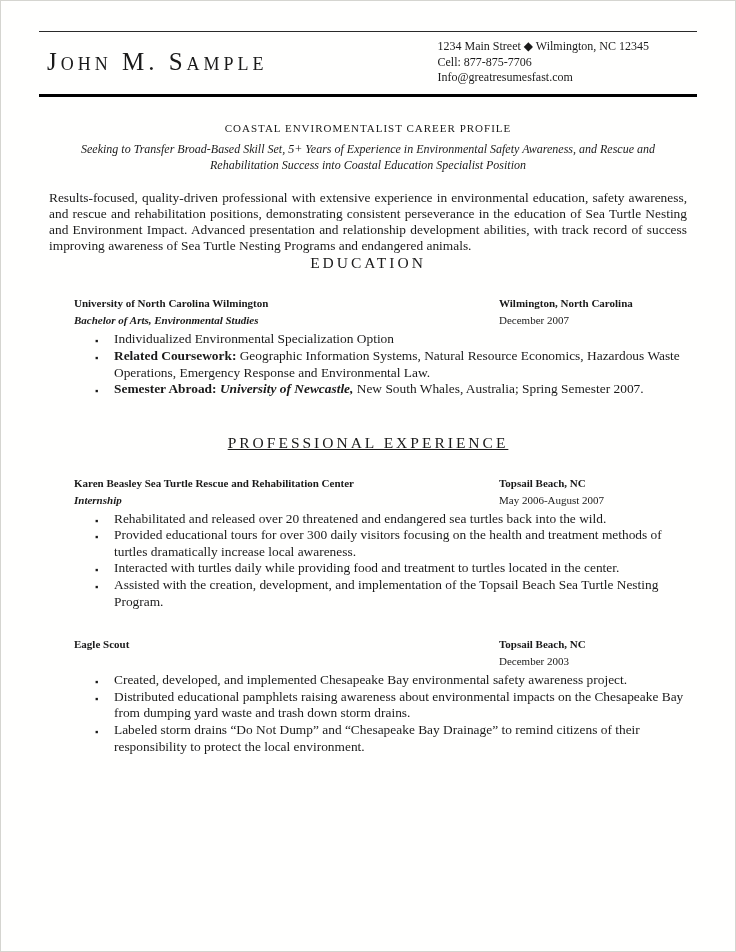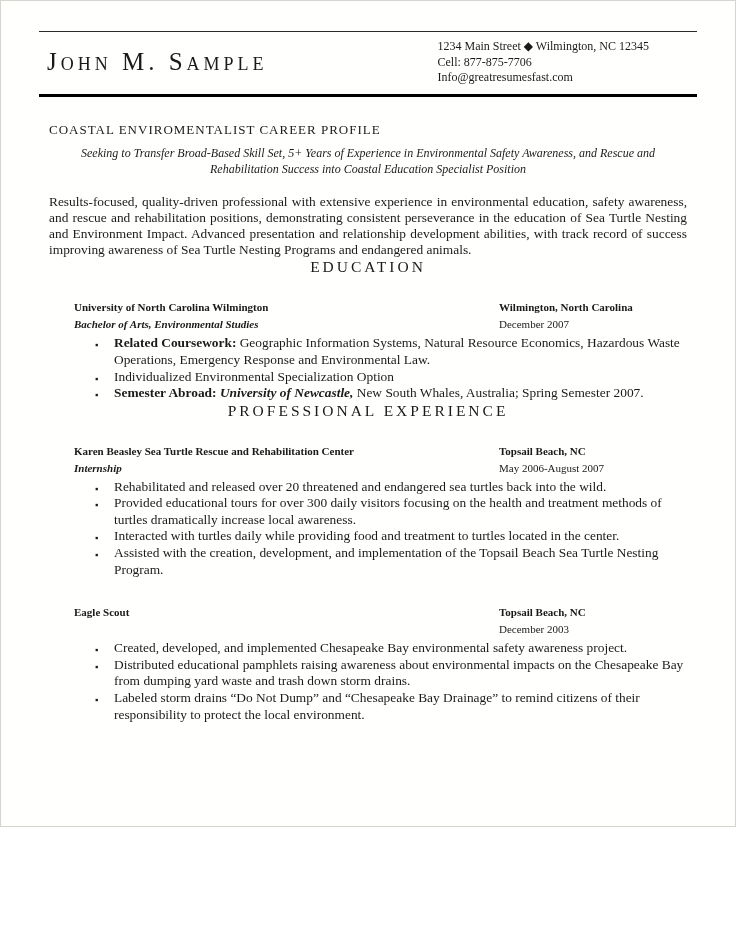--- a/index.html
+++ b/index.html
@@ -4,21 +4,21 @@
 <style>
   * { margin: 0; padding: 0; box-sizing: border-box; }
   html, body { background: #ffffff; }
   body {
     font-family: "Liberation Serif", "DejaVu Serif", serif;
     color: #1a1a1a;
     -webkit-font-smoothing: antialiased;
   }
   .page {
     width: 736px;
-    height: 827px;
+    height: 952px;
     background: #fffffe;
     border: 1px solid #d5d5d0;
     padding: 30px 38px 0 38px;
     overflow: hidden;
   }
   .rule-thin { border-top: 1.5px solid #2a2a2a; }
   .rule-thick { border-top: 3px solid #000; }
 
   header.resume-header {
     display: flex;
@@ -36,22 +36,22 @@
   .contact {
     text-align: left;
     font-size: 12px;
     line-height: 15.5px;
   }
 
   .content { margin: 0 10px; }
 
   .profile-title {
     margin-top: 25px;
-    text-align: left;
-    font-size: 13px;
+    text-align: center;
+    font-size: 11px;
     font-weight: normal;
     letter-spacing: 1px;
   }
   .subtitle {
     margin-top: 7px;
     text-align: center;
     font-style: italic;
     font-size: 12px;
     line-height: 16px;
   }
@@ -62,21 +62,21 @@
     line-height: 16.2px;
   }
 
   .section-heading {
     text-align: center;
     font-weight: normal;
     font-size: 15.5px;
     letter-spacing: 3px;
   }
   .section-education .section-heading { margin-bottom: 23px; }
-  .section-experience .section-heading { margin-bottom: 23px; }
+  .section-experience .section-heading { margin-top: 36px; margin-bottom: 23px; text-decoration: underline; }
 
   .entry-row {
     display: flex;
     padding-left: 25px;
     font-size: 11px;
     line-height: 17px;
     font-family: Liberation Serif, serif;
   }
   .entry-left { flex: 1; padding-right: 8px; }
   .entry-right { width: 188px; flex: none; }
@@ -132,22 +132,22 @@
       <div class="entry-row">
         <span class="entry-left bold">University of North Carolina Wilmington</span>
         <span class="entry-right bold">Wilmington, North Carolina</span>
       </div>
       <div class="entry-row">
         <span class="entry-left bolditalic">Bachelor of Arts, Environmental Studies</span>
         <span class="entry-right">December 2007</span>
       </div>
 
       <ul class="bullets">
+        <li><span class="bold"></span><span class="bolditalic"></span><span>Individualized Environmental Specialization Option</span></li>
         <li><span class="bold">Related Coursework: </span><span class="bolditalic"></span><span>Geographic Information Systems, Natural Resource Economics, Hazardous Waste Operations, Emergency Response and Environmental Law.</span></li>
-        <li><span class="bold"></span><span class="bolditalic"></span><span>Individualized Environmental Specialization Option</span></li>
         <li><span class="bold">Semester Abroad:  </span><span class="bolditalic">University of Newcastle,</span><span> New South Whales, Australia; Spring Semester 2007.</span></li>
       </ul>
     </section>
 
     <section class="section-experience">
       <h3 class="section-heading">PROFESSIONAL EXPERIENCE</h3>
 
       <div class="job">
         <div class="entry-row">
           <span class="entry-left bold">Karen Beasley Sea Turtle Rescue and Rehabilitation Center</span>

